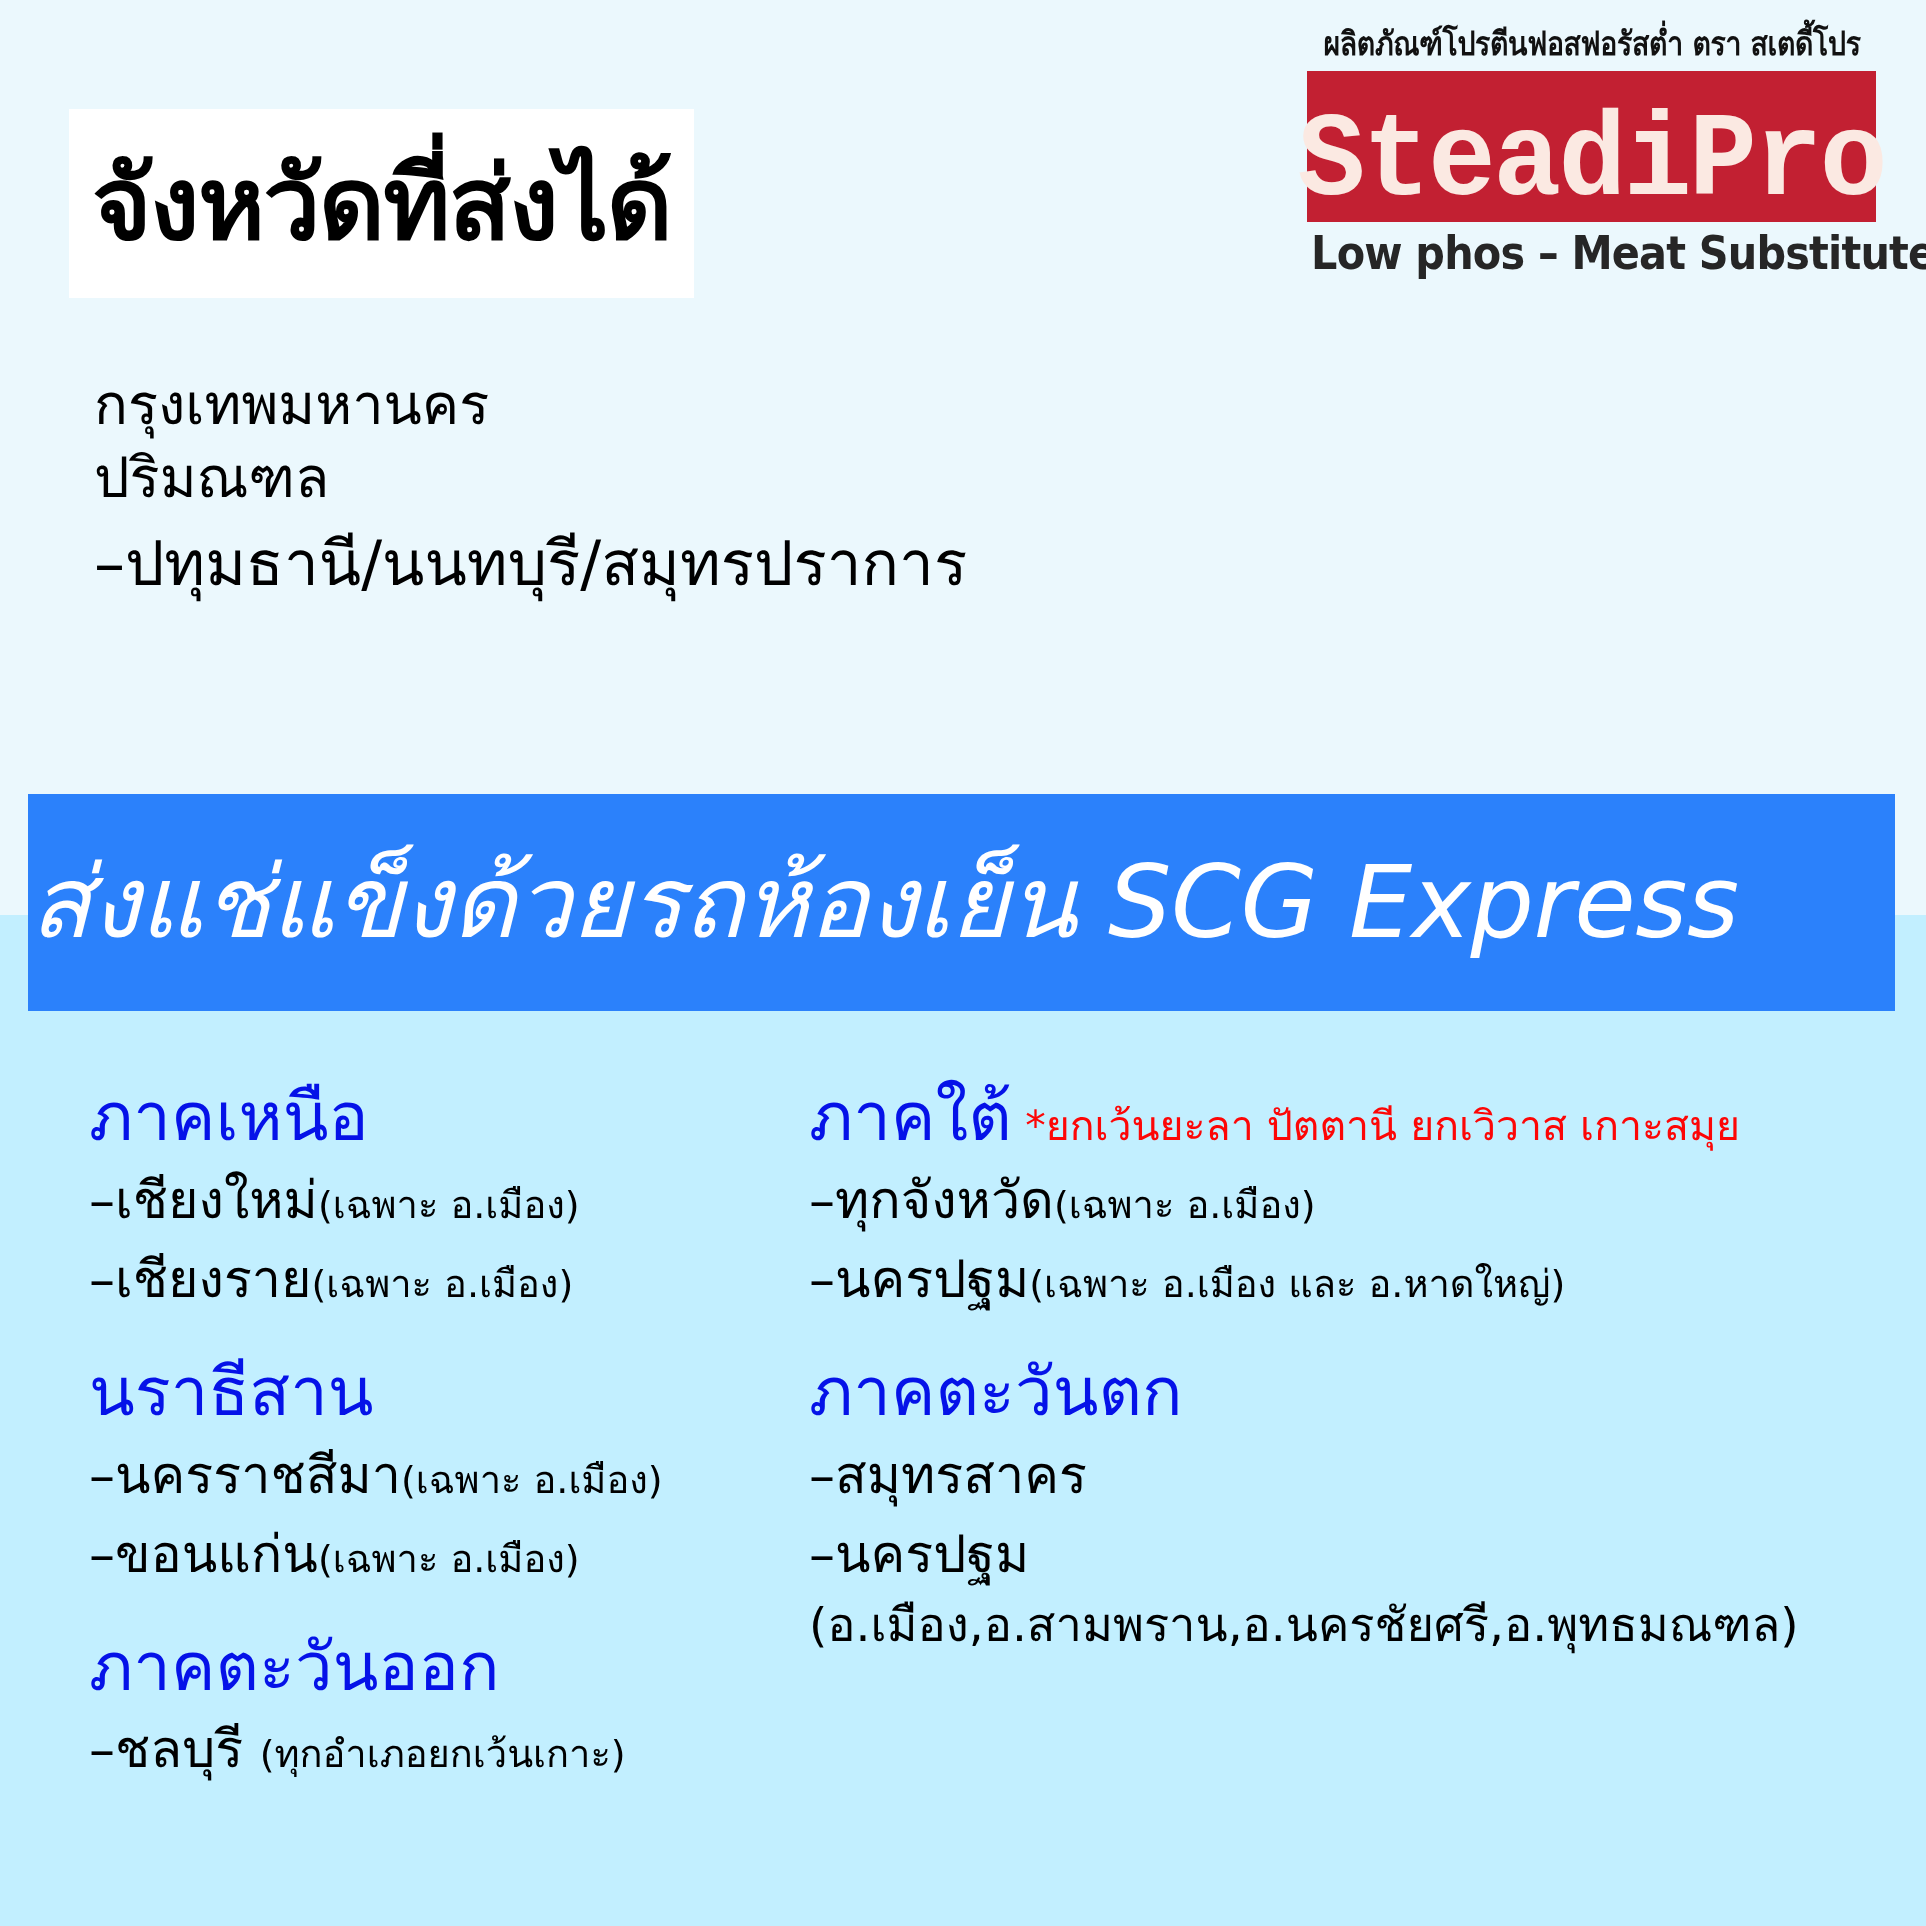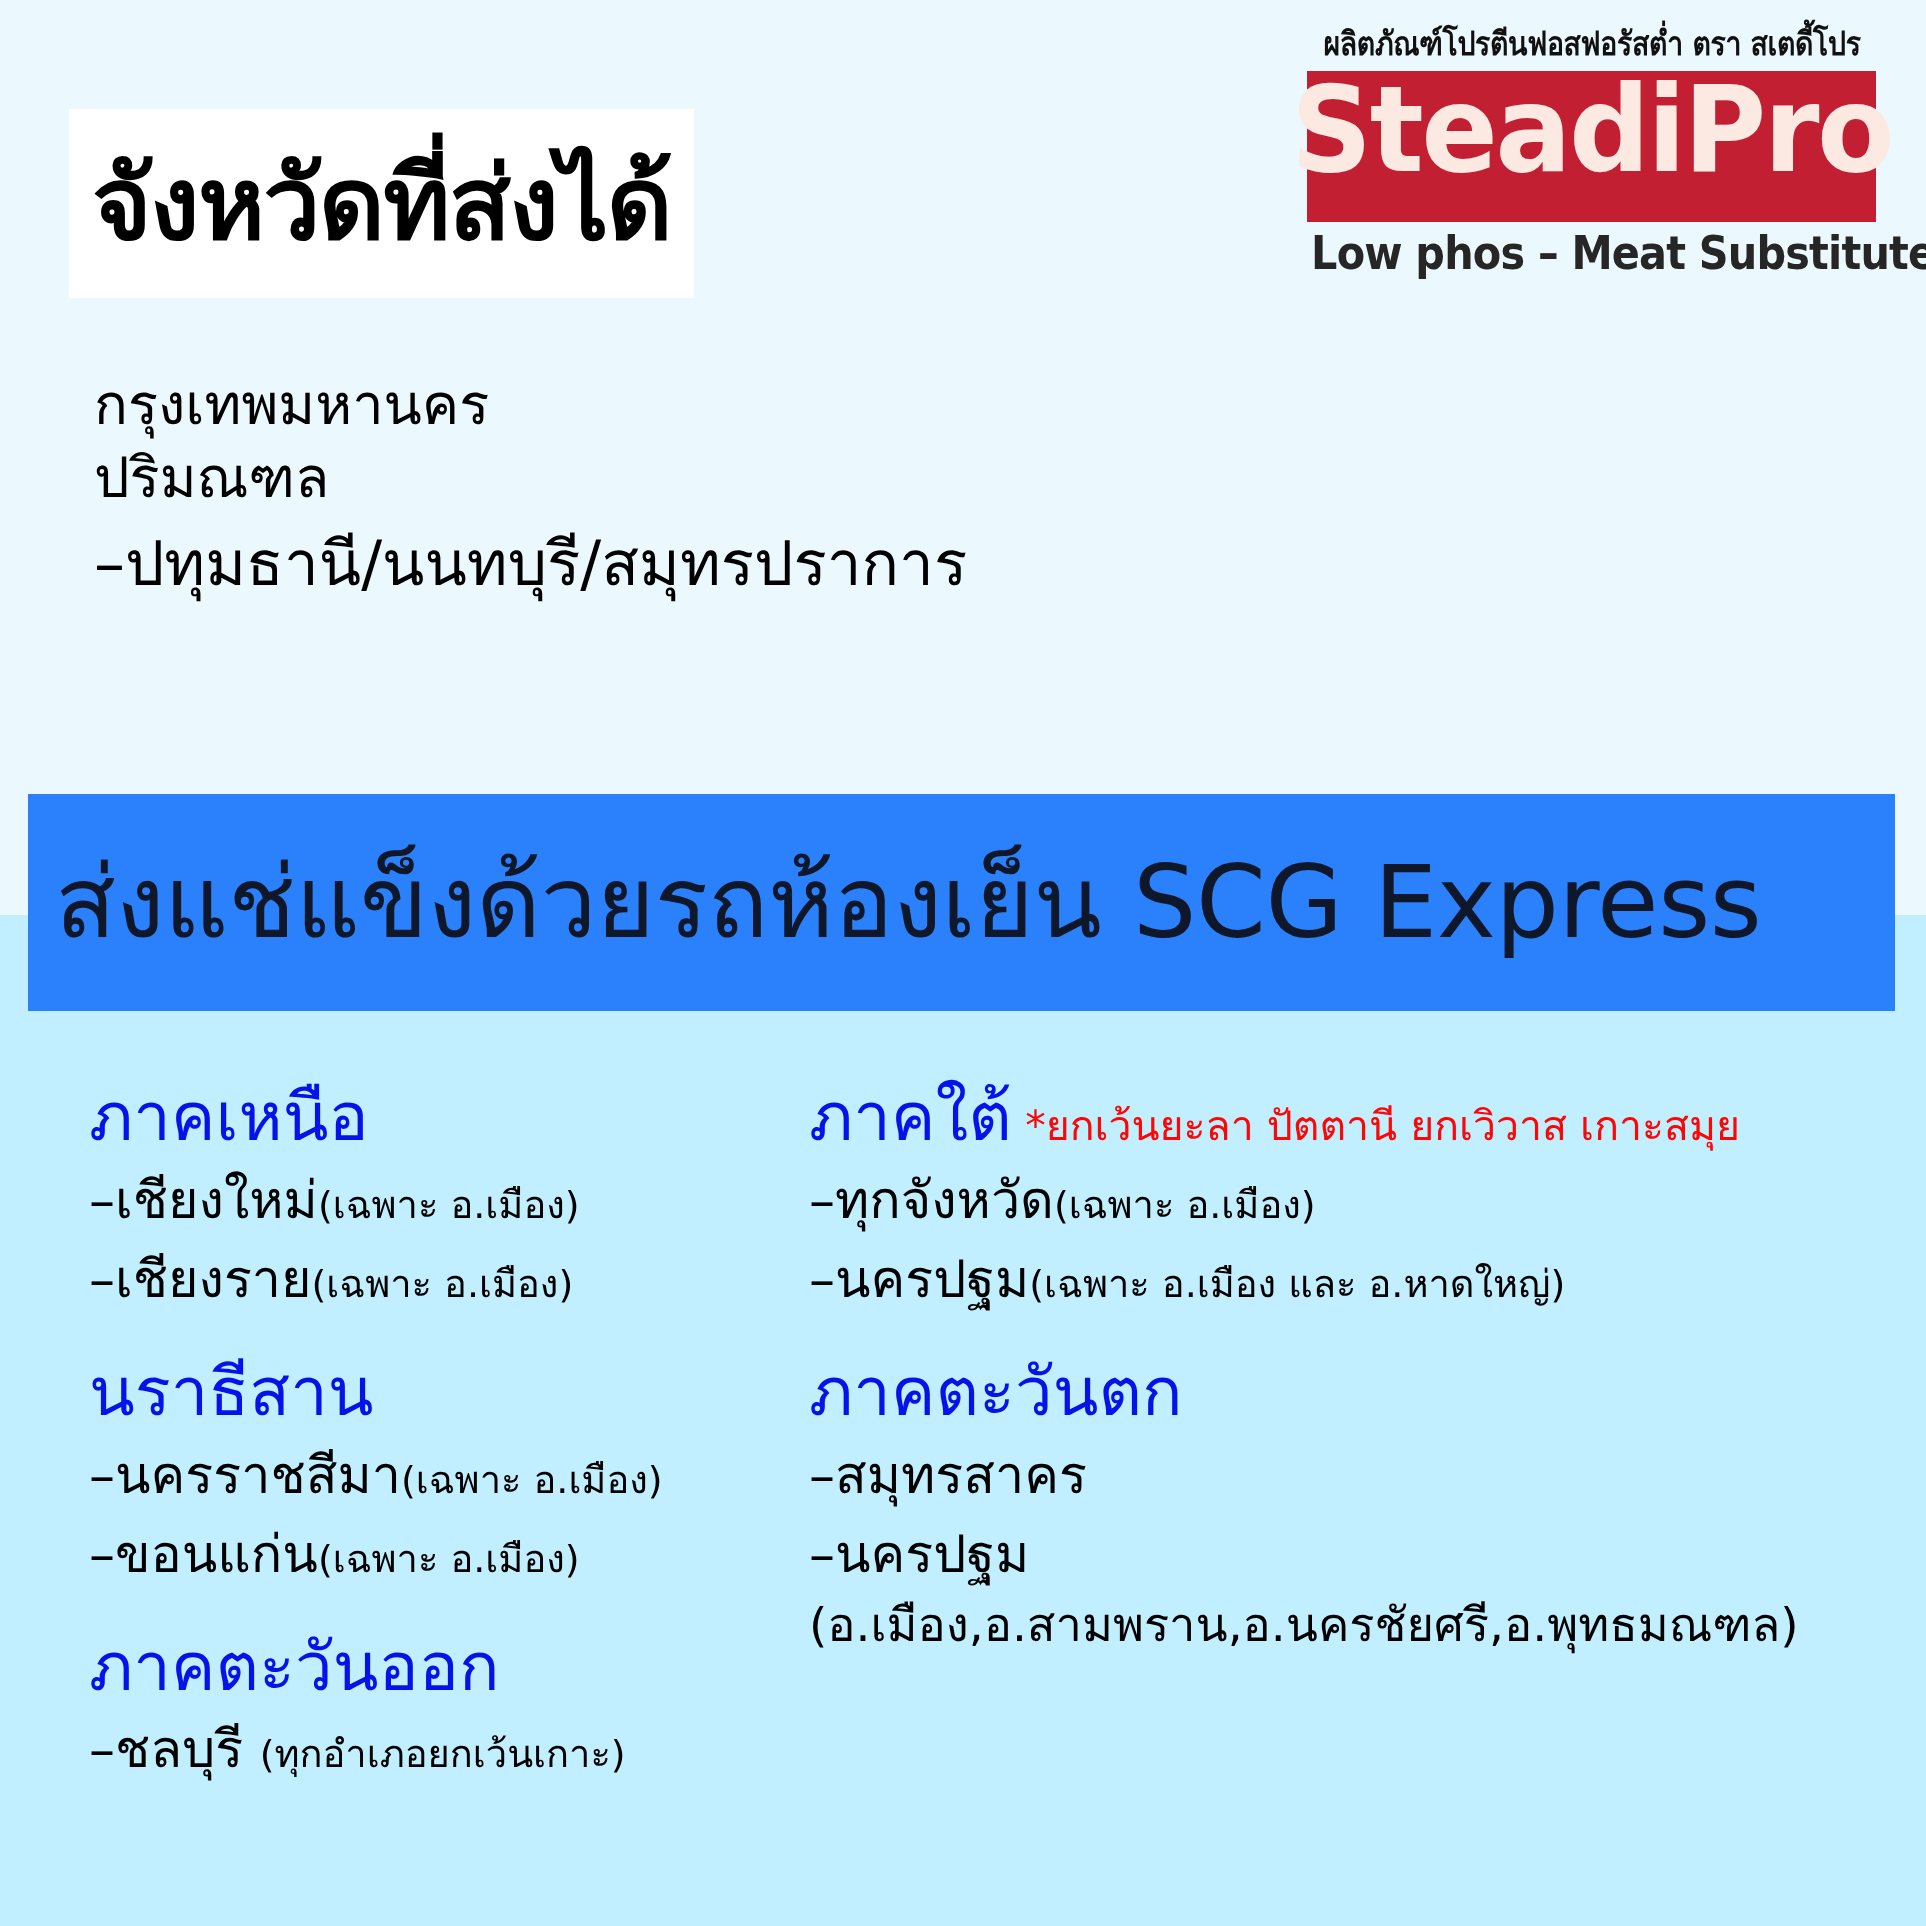--- a/index.html
+++ b/index.html
@@ -48,22 +48,23 @@
     white-space: nowrap;
     transform: scaleX(0.86);
     transform-origin: center;
   }
   #logo-red-box {
     margin: 10.7px auto 0 auto;
     width: 569px;
     height: 151px;
     background: #c22032;
     display: flex;
-    align-items: flex-start;
+    align-items: flex-end;
     justify-content: center;
+    font-family: Liberation Mono, monospace;
   }
   #logo-wordmark {
     font-size: 119px;
     font-weight: 700;
     color: #fbe9e2;
     line-height: 1;
     letter-spacing: -2.7px;
     transform: scaleX(0.95);
   }
   #logo-subtitle {
@@ -125,27 +126,28 @@
     position: absolute;
     left: 28px;
     top: 794px;
     width: 1867px;
     height: 217px;
     background: #2b81fb;
     display: flex;
     align-items: center;
   }
   #express-banner-text {
-    margin-left: 27px;
+    margin-left: 2px;
     font-size: 100px;
     font-weight: 400;
-    color: #0f172a;
+    color: #ffffff;
     line-height: 1;
     white-space: nowrap;
     letter-spacing: -0.4px;
+    font-style: italic;
   }
 
   
   #regions {
     position: absolute;
     left: 0;
     top: 1067px;
     width: 1926px;
     height: 844px;
   }

